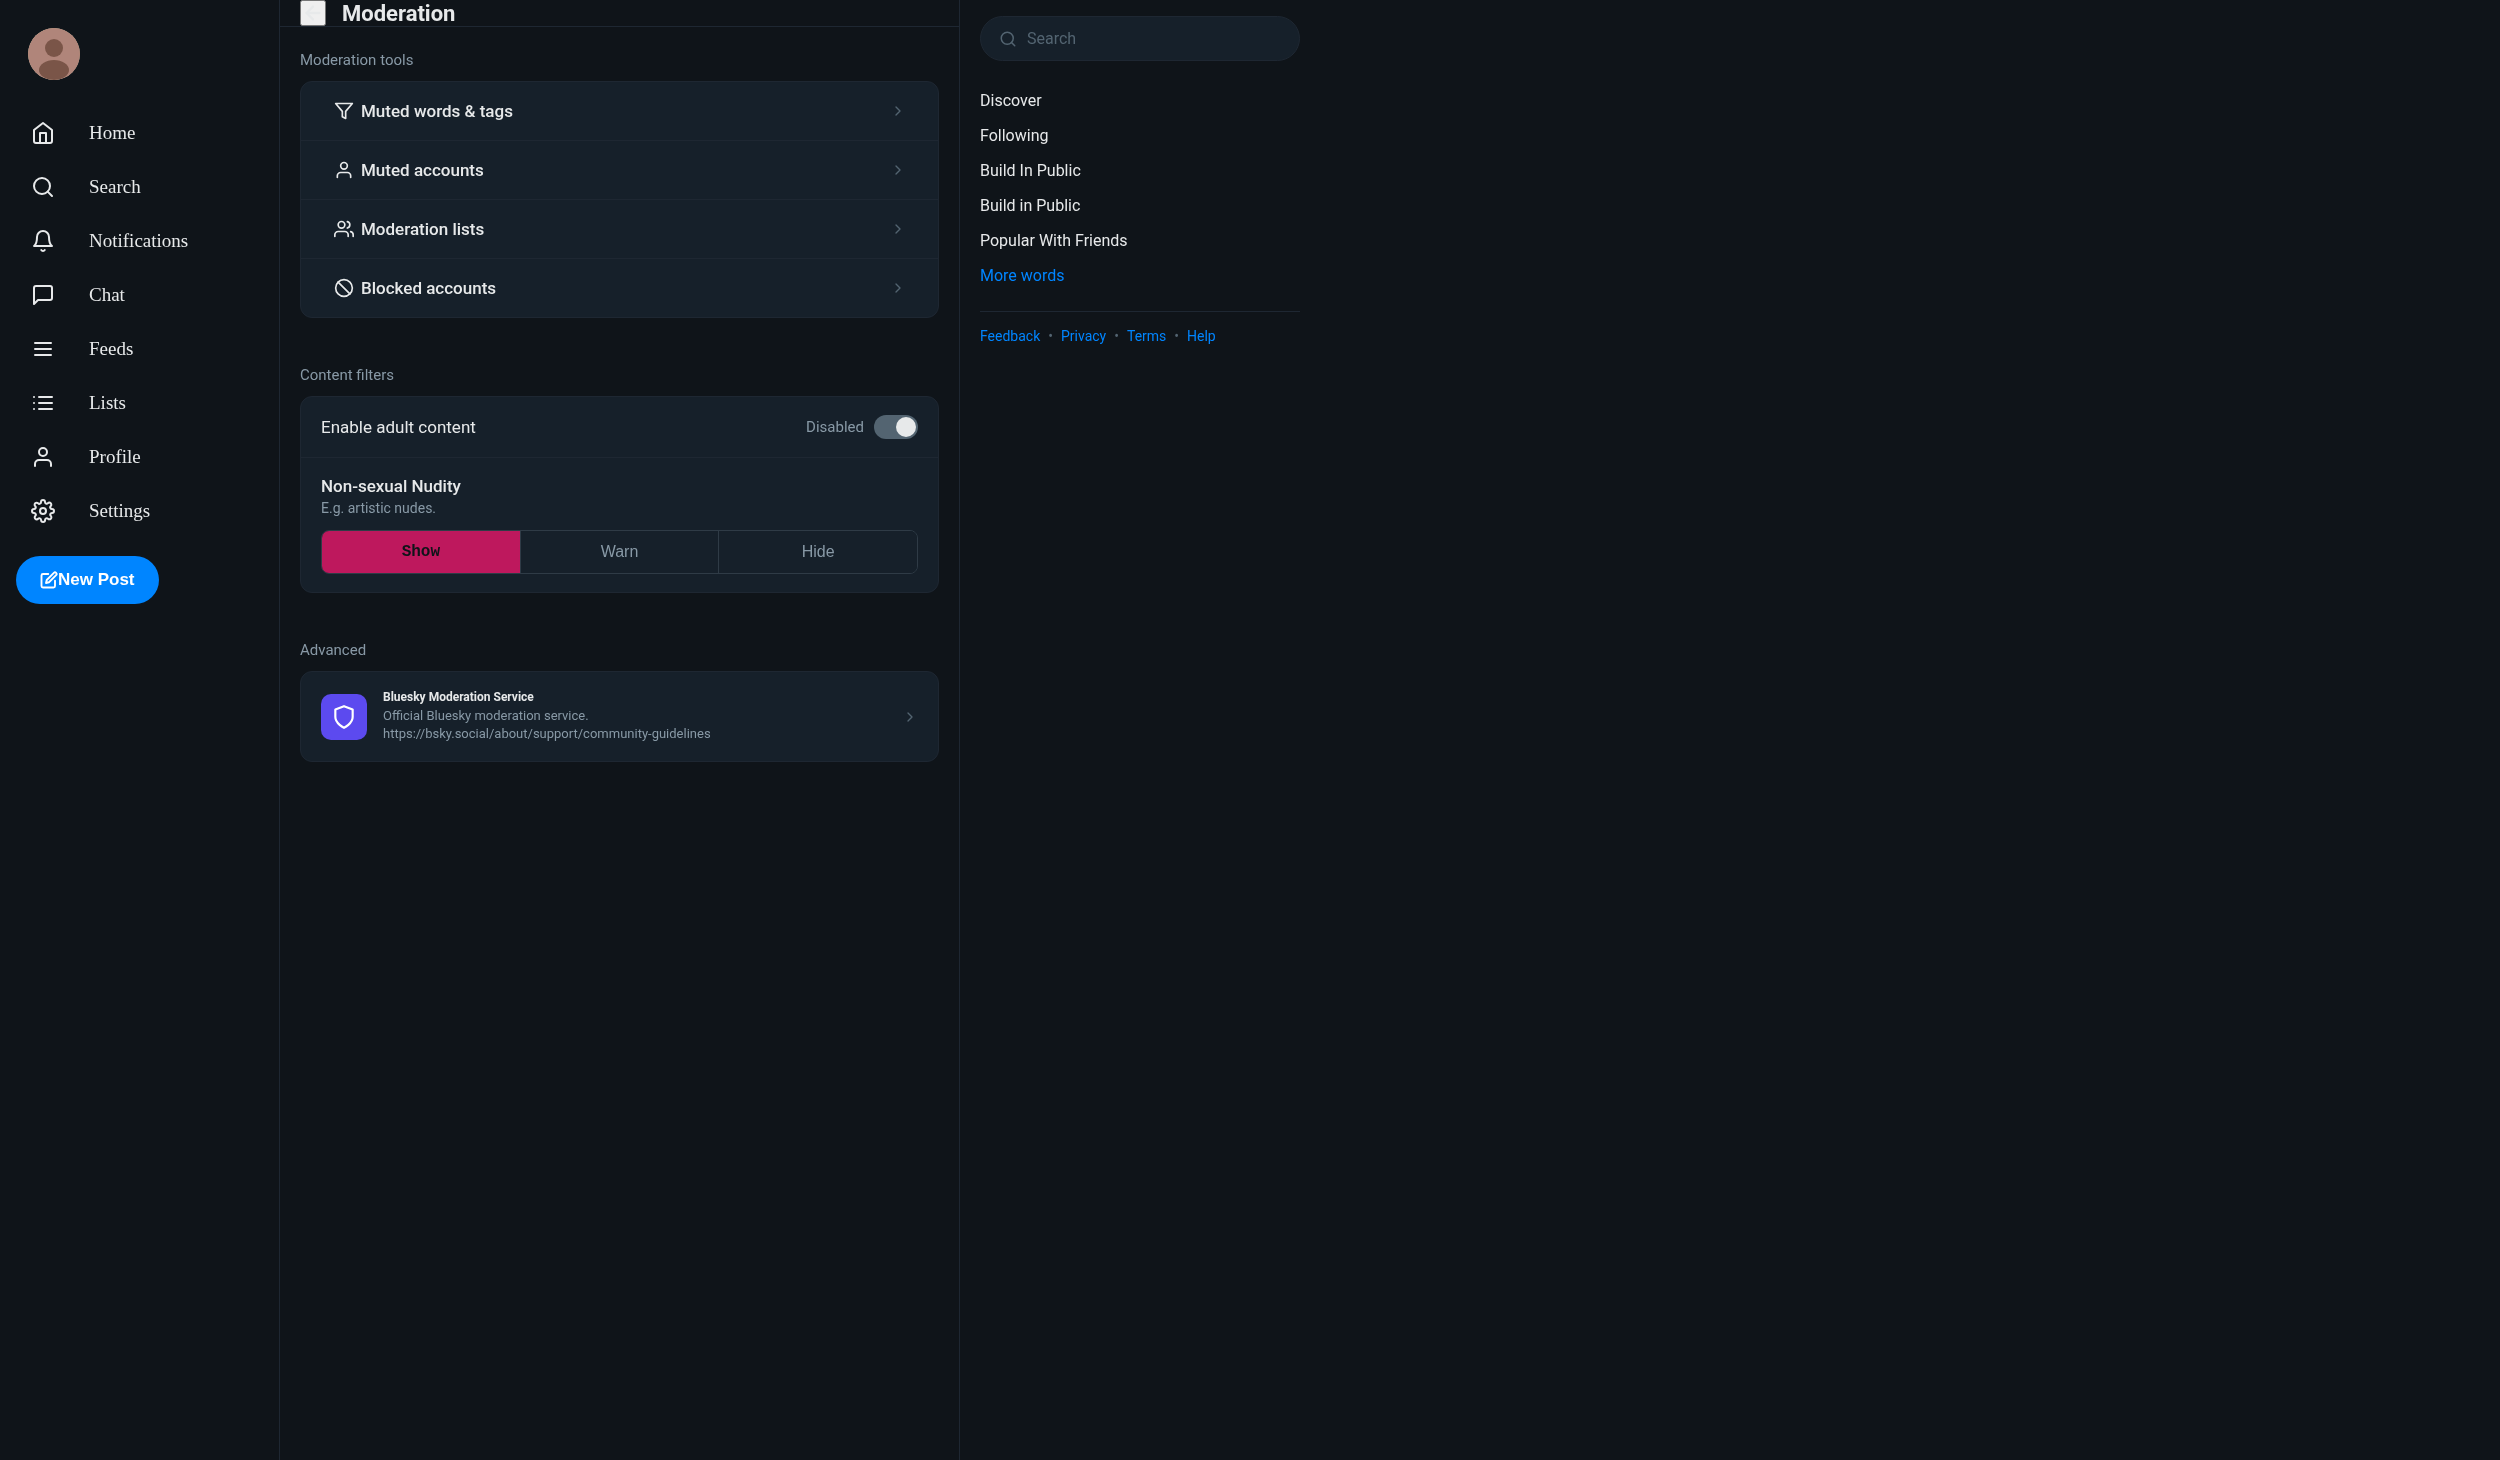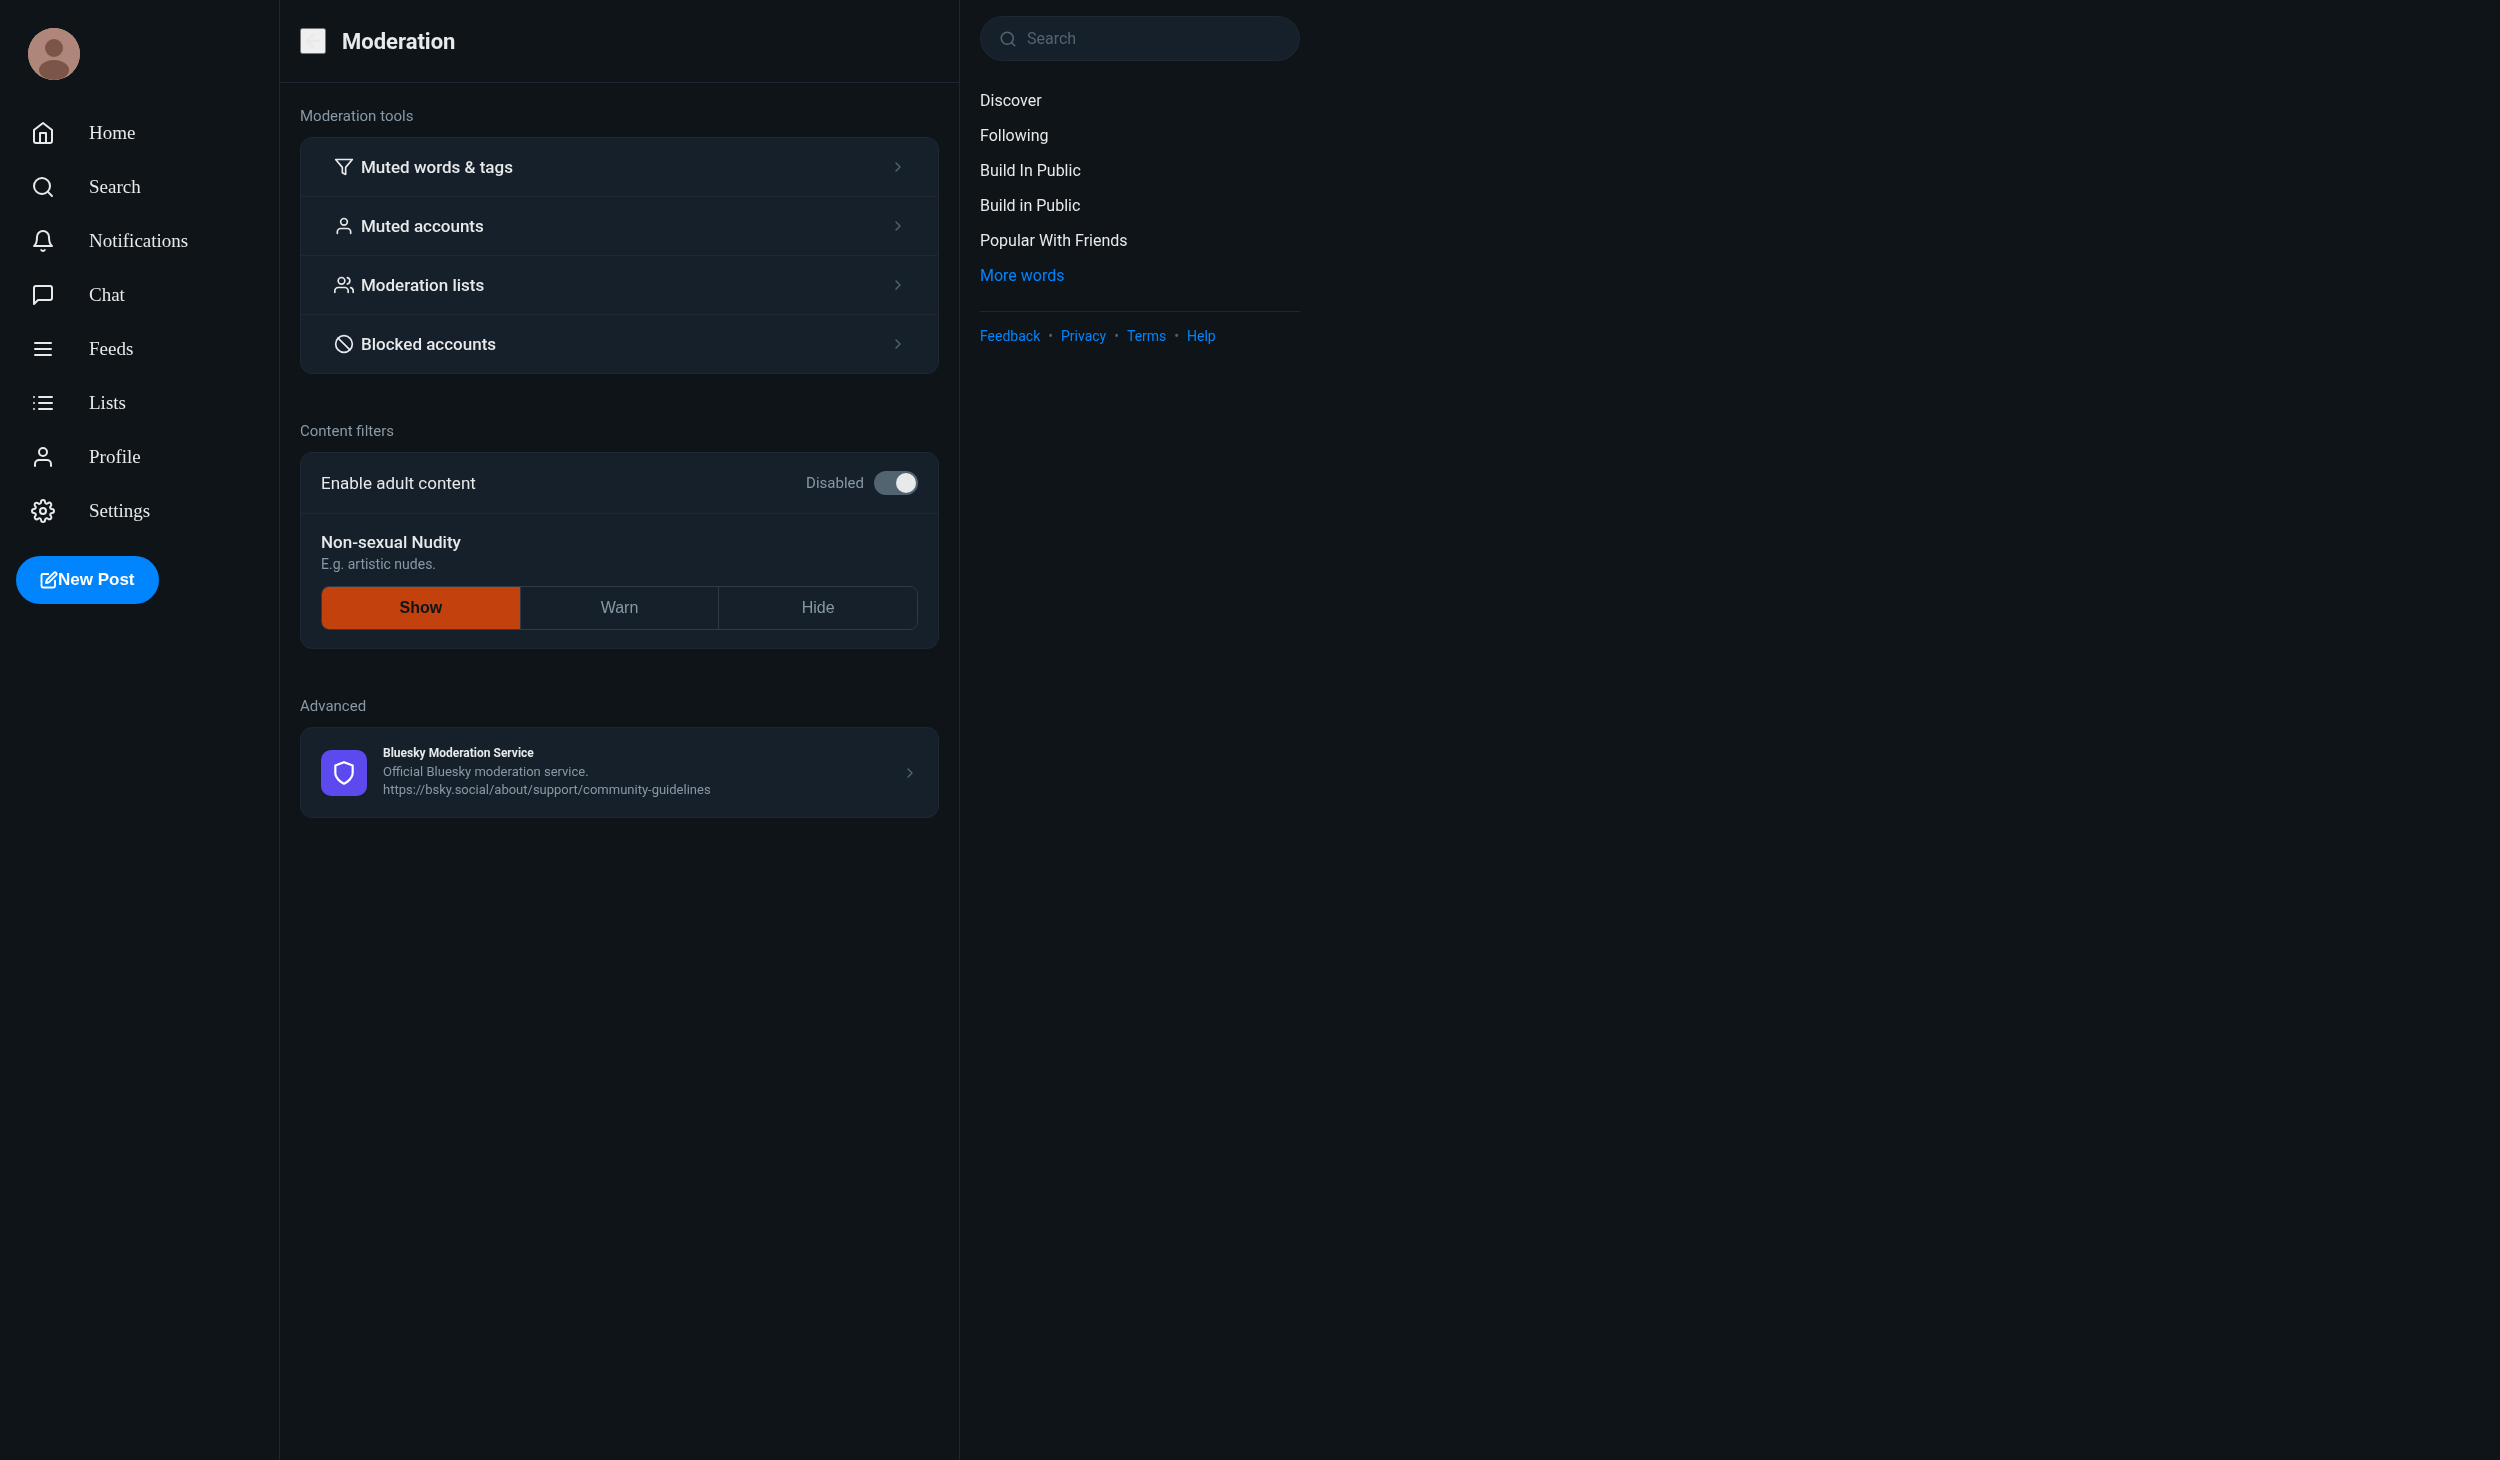--- a/index.html
+++ b/index.html
@@ -95,21 +95,21 @@
       flex: 1;
       max-width: 680px;
       border-right: 1px solid #1e2732;
       overflow-y: auto;
     }
 
     .page-header {
       display: flex;
       align-items: center;
       gap: 16px;
-      padding: 28px 20px;
+      padding: 0 20px;
       border-bottom: 1px solid #1e2732;
       position: sticky;
       top: 0;
       background: #0f1419;
       z-index: 10;
     }
 
     .back-btn {
       cursor: pointer;
       color: #e7e9ea;
@@ -248,23 +248,24 @@
       color: #8899a6;
       border: none;
       border-right: 1px solid #2f3b46;
     }
 
     .btn-option:last-child {
       border-right: none;
     }
 
     .btn-option.active {
-      background: #c2410c;
+      background: #be185d;
       color: #0f1419;
       font-weight: 600;
+      font-family: Liberation Mono, monospace;
     }
 
     
     .advanced-item {
       display: flex;
       align-items: center;
       gap: 16px;
       padding: 18px 20px;
       cursor: pointer;
     }

